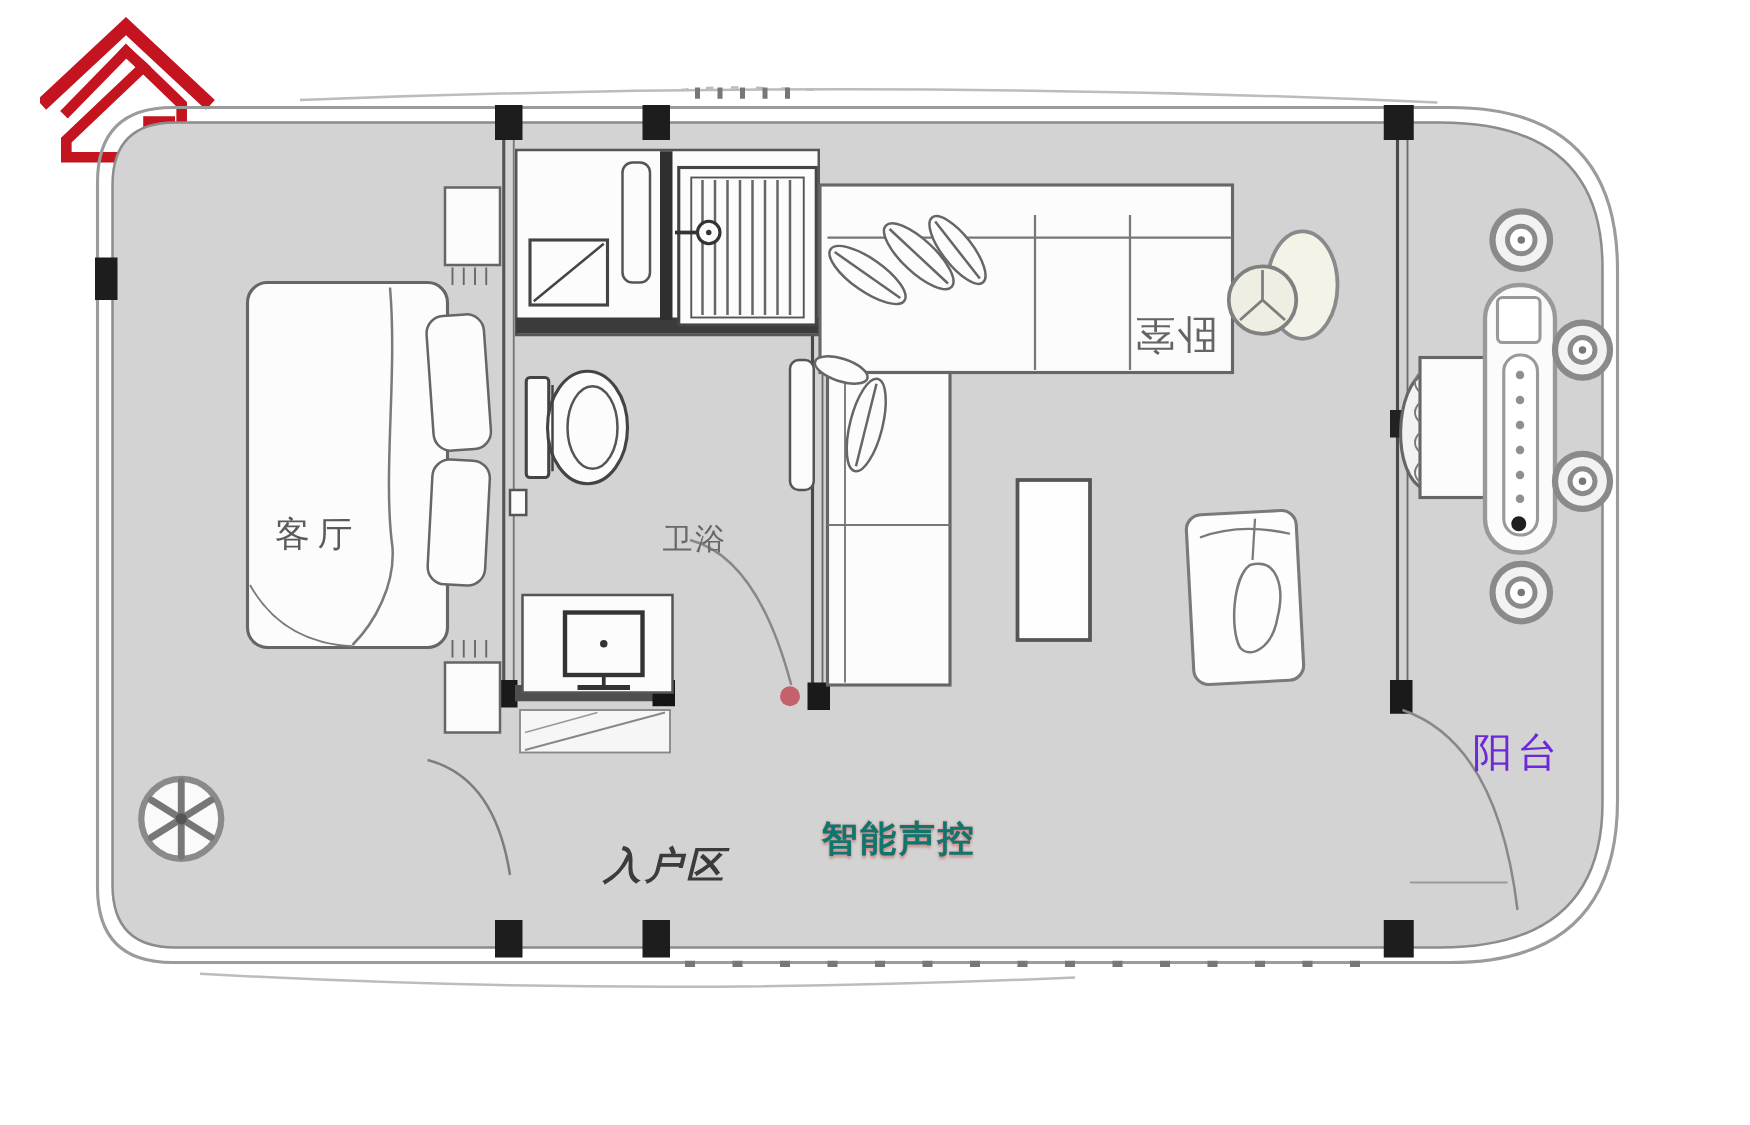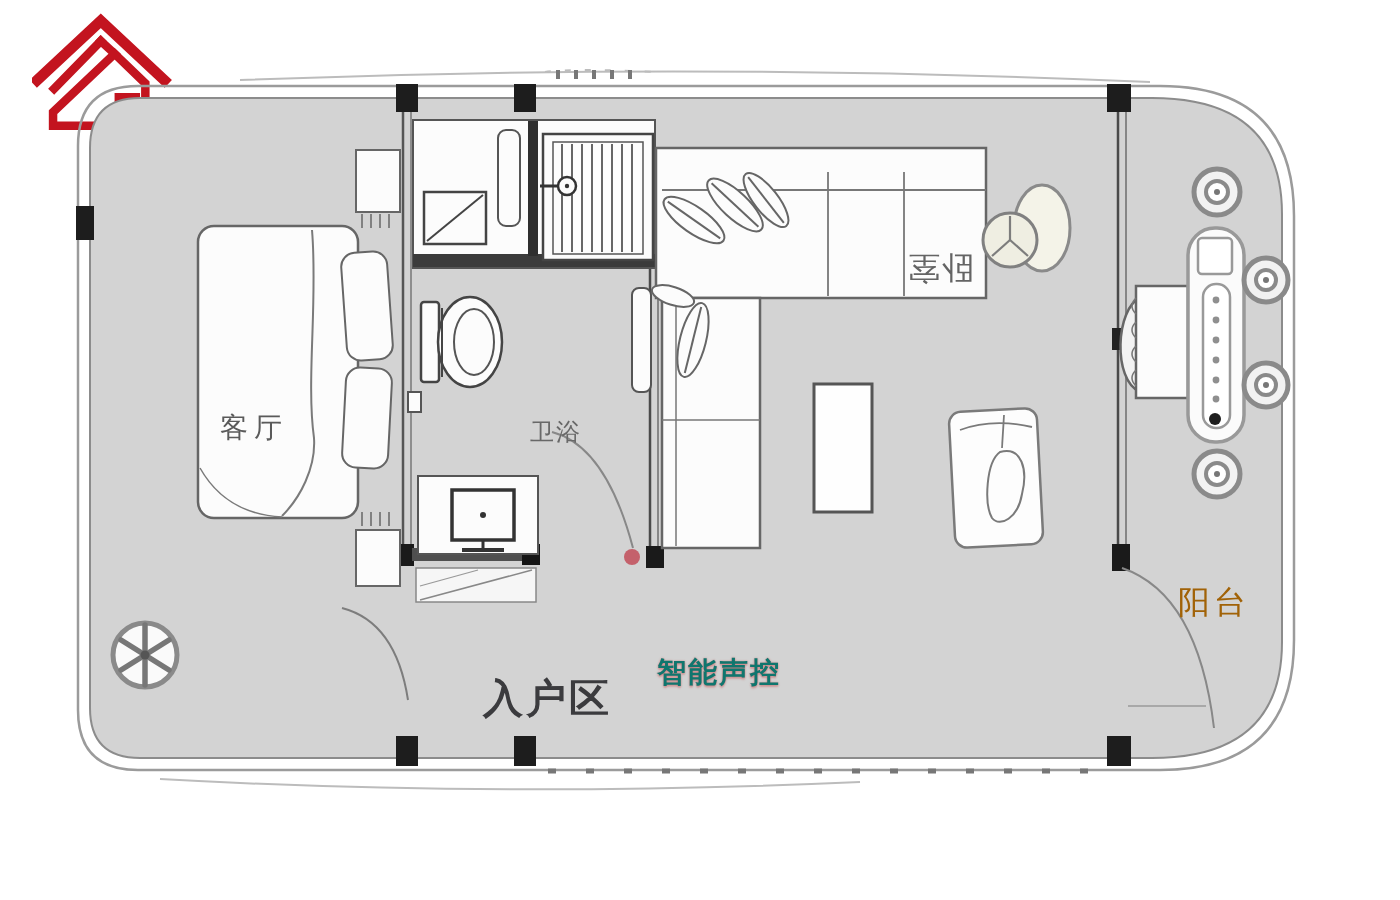--- a/index.html
+++ b/index.html
@@ -5,22 +5,22 @@
   html,body{margin:0;padding:0;background:#ffffff;}
   #stage{position:relative;width:1400px;height:900px;background:#ffffff;overflow:hidden;
          font-family:"Liberation Sans", sans-serif;}
   .abs{position:absolute;}
   .plan-label{position:absolute;color:#5f5f5f;white-space:nowrap;line-height:1;
               font-family:"Liberation Sans", sans-serif;}
   .lbl-living{left:220px;top:398px;font-size:28px;letter-spacing:6px;color:#5a5a5a;margin-top:16px;}
   .lbl-bath{left:530px;top:420px;font-size:24px;letter-spacing:2px;color:#686868;}
   .lbl-bed{left:906px;top:252px;font-size:32px;letter-spacing:2px;color:#646464;
            transform:rotate(180deg);}
-  .lbl-entry{left:483px;top:678px;font-size:40px;letter-spacing:3px;color:#3b3b3e;font-weight:bold;}
-  .lbl-balcony{left:1178px;top:586px;font-size:32px;letter-spacing:4px;color:#a16207;}
+  .lbl-entry{left:483px;top:678px;font-size:30px;letter-spacing:3px;color:#3b3b3e;font-weight:bold;font-style:italic;}
+  .lbl-balcony{left:1178px;top:586px;font-size:32px;letter-spacing:4px;color:#6d28d9;}
   .lbl-voice{left:657px;top:658px;font-size:29px;letter-spacing:2px;color:#0f766e;font-weight:bold;
              text-shadow:0 2px 2px rgba(199,91,91,.45), 0 0 2px rgba(199,91,91,.65);}
 </style>
 </head>
 <body>
 
 <div id="stage">
 
   <svg class="abs" style="left:32px;top:6px" width="145" height="140" viewBox="0 0 135 132">
     <g stroke="#c3141f" fill="none" stroke-linecap="square">

